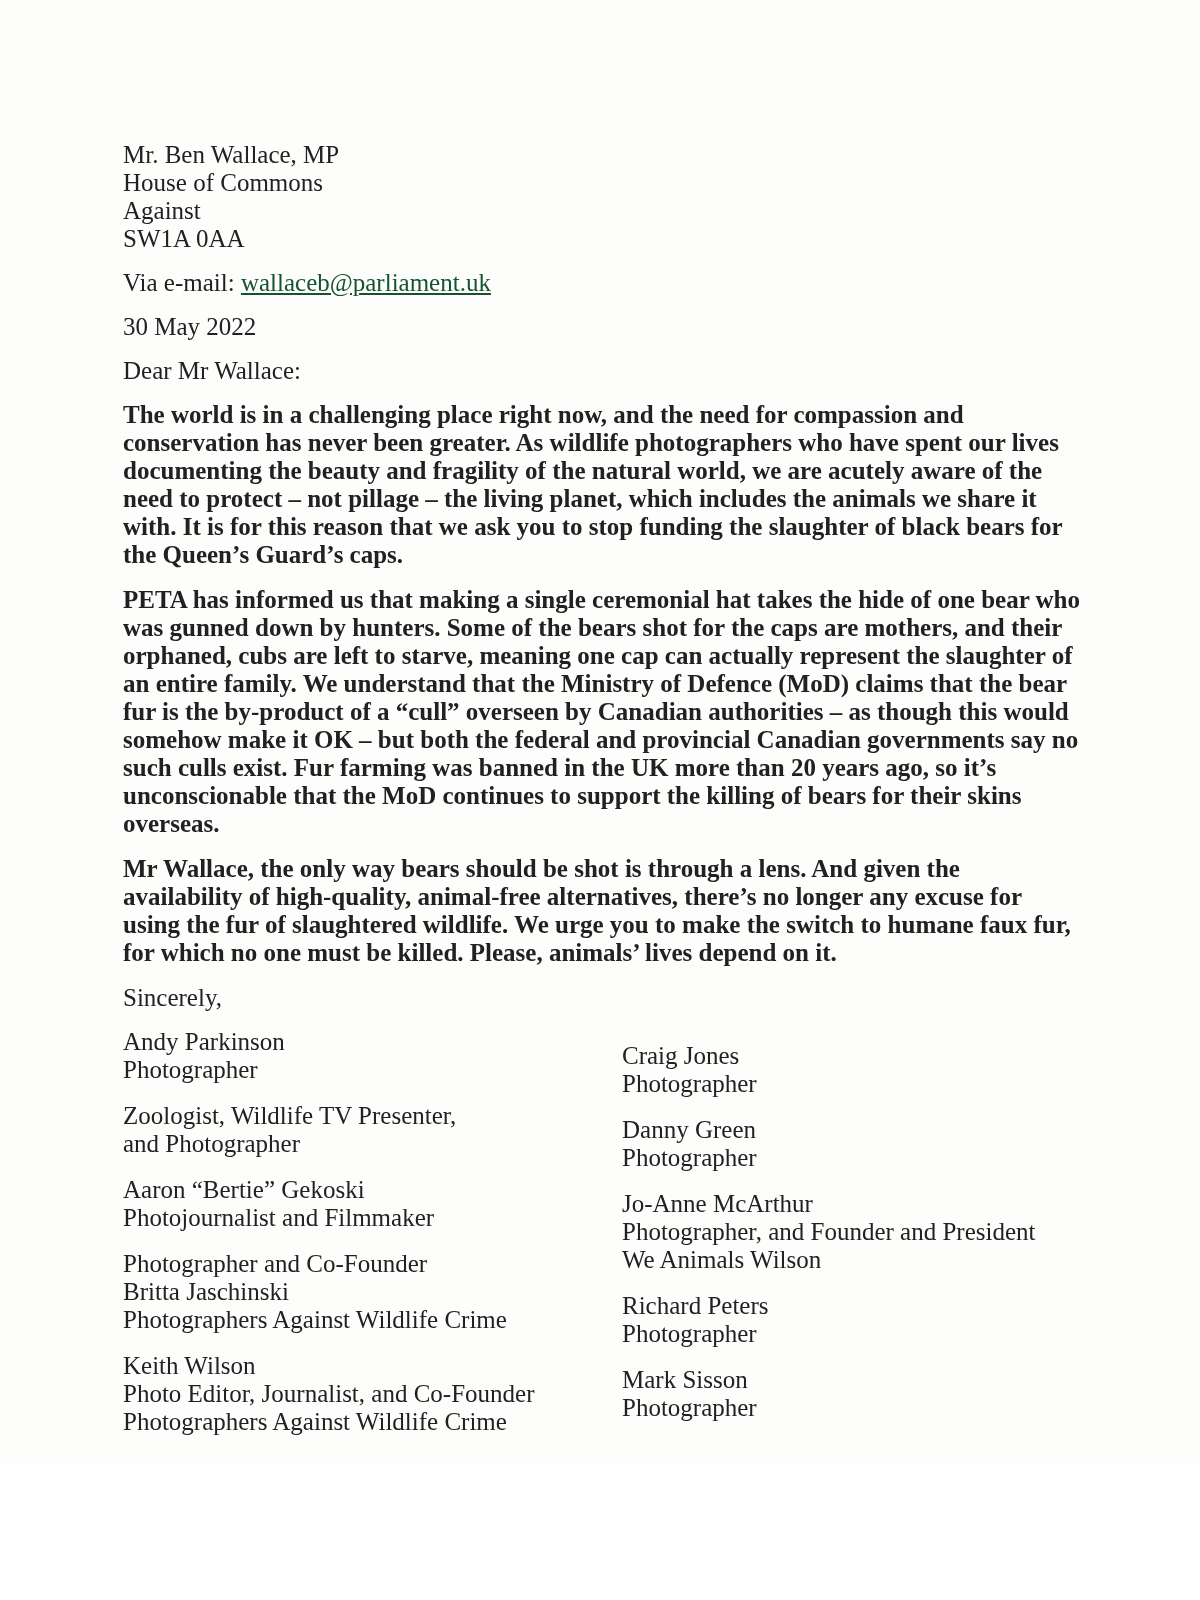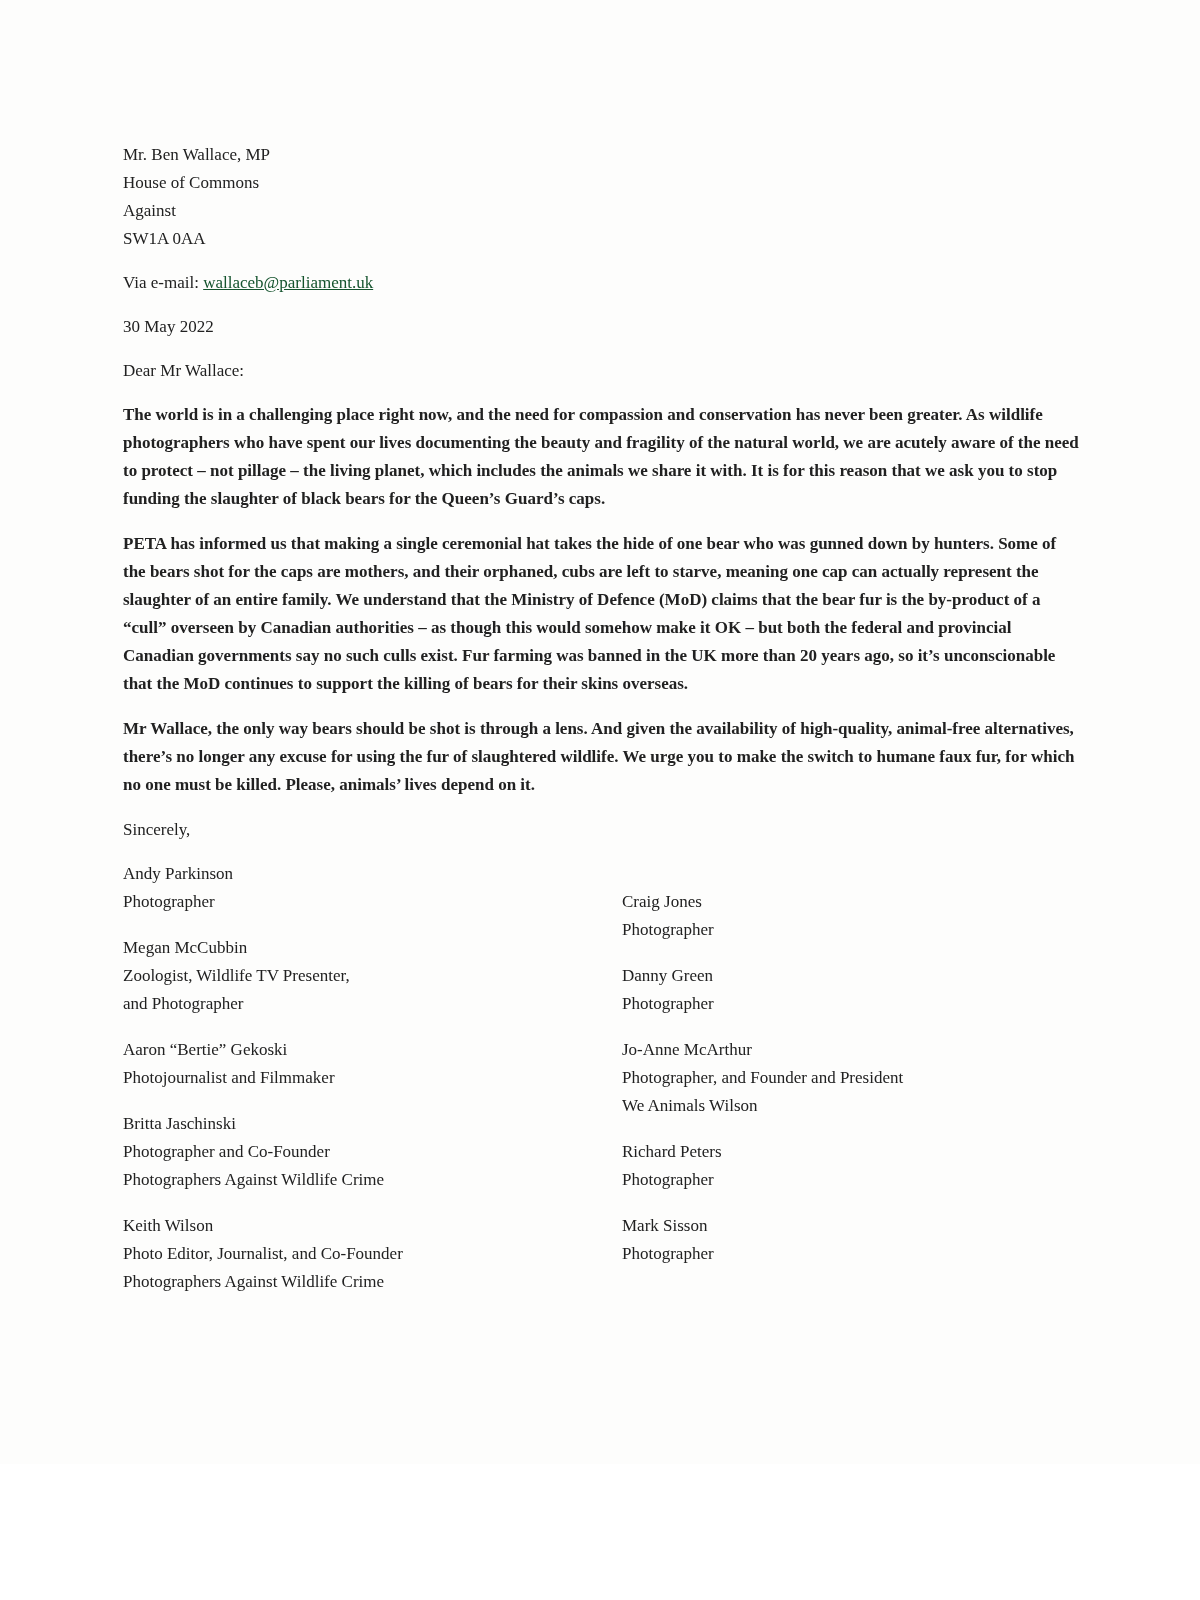--- a/index.html
+++ b/index.html
@@ -8,21 +8,21 @@
     background: #ffffff;
   }
   .page {
     position: relative;
     width: 1200px;
     height: 1464px;
     background: #fdfdfc;
     box-sizing: border-box;
     padding: 141px 118px 0 123px;
     font-family: "Liberation Serif", "DejaVu Serif", serif;
-    font-size: 17px;
+    font-size: 25px;
     line-height: 28px;
     color: #212121;
     overflow: hidden;
   }
   .block {
     margin: 0 0 16px 0;
   }
   .line {
     display: block;
   }
@@ -86,33 +86,32 @@
 
     <div class="sig-col-left">
       <div class="closing">Sincerely,</div>
 
       <div class="sig-block">
         <span class="line">Andy Parkinson</span>
         <span class="line">Photographer</span>
       </div>
 
       <div class="sig-block">
-        <span class="line">Megan McCubbin</span>
         <span class="line">Zoologist, Wildlife TV Presenter,</span>
         <span class="line">and Photographer</span>
       </div>
 
       <div class="sig-block">
         <span class="line">Aaron “Bertie” Gekoski</span>
         <span class="line">Photojournalist and Filmmaker</span>
       </div>
 
       <div class="sig-block">
+        <span class="line">Photographer and Co-Founder</span>
         <span class="line">Britta Jaschinski</span>
-        <span class="line">Photographer and Co-Founder</span>
         <span class="line">Photographers Against Wildlife Crime</span>
       </div>
 
       <div class="sig-block">
         <span class="line">Keith Wilson</span>
         <span class="line">Photo Editor, Journalist, and Co-Founder</span>
         <span class="line">Photographers Against Wildlife Crime</span>
       </div>
     </div>
 

